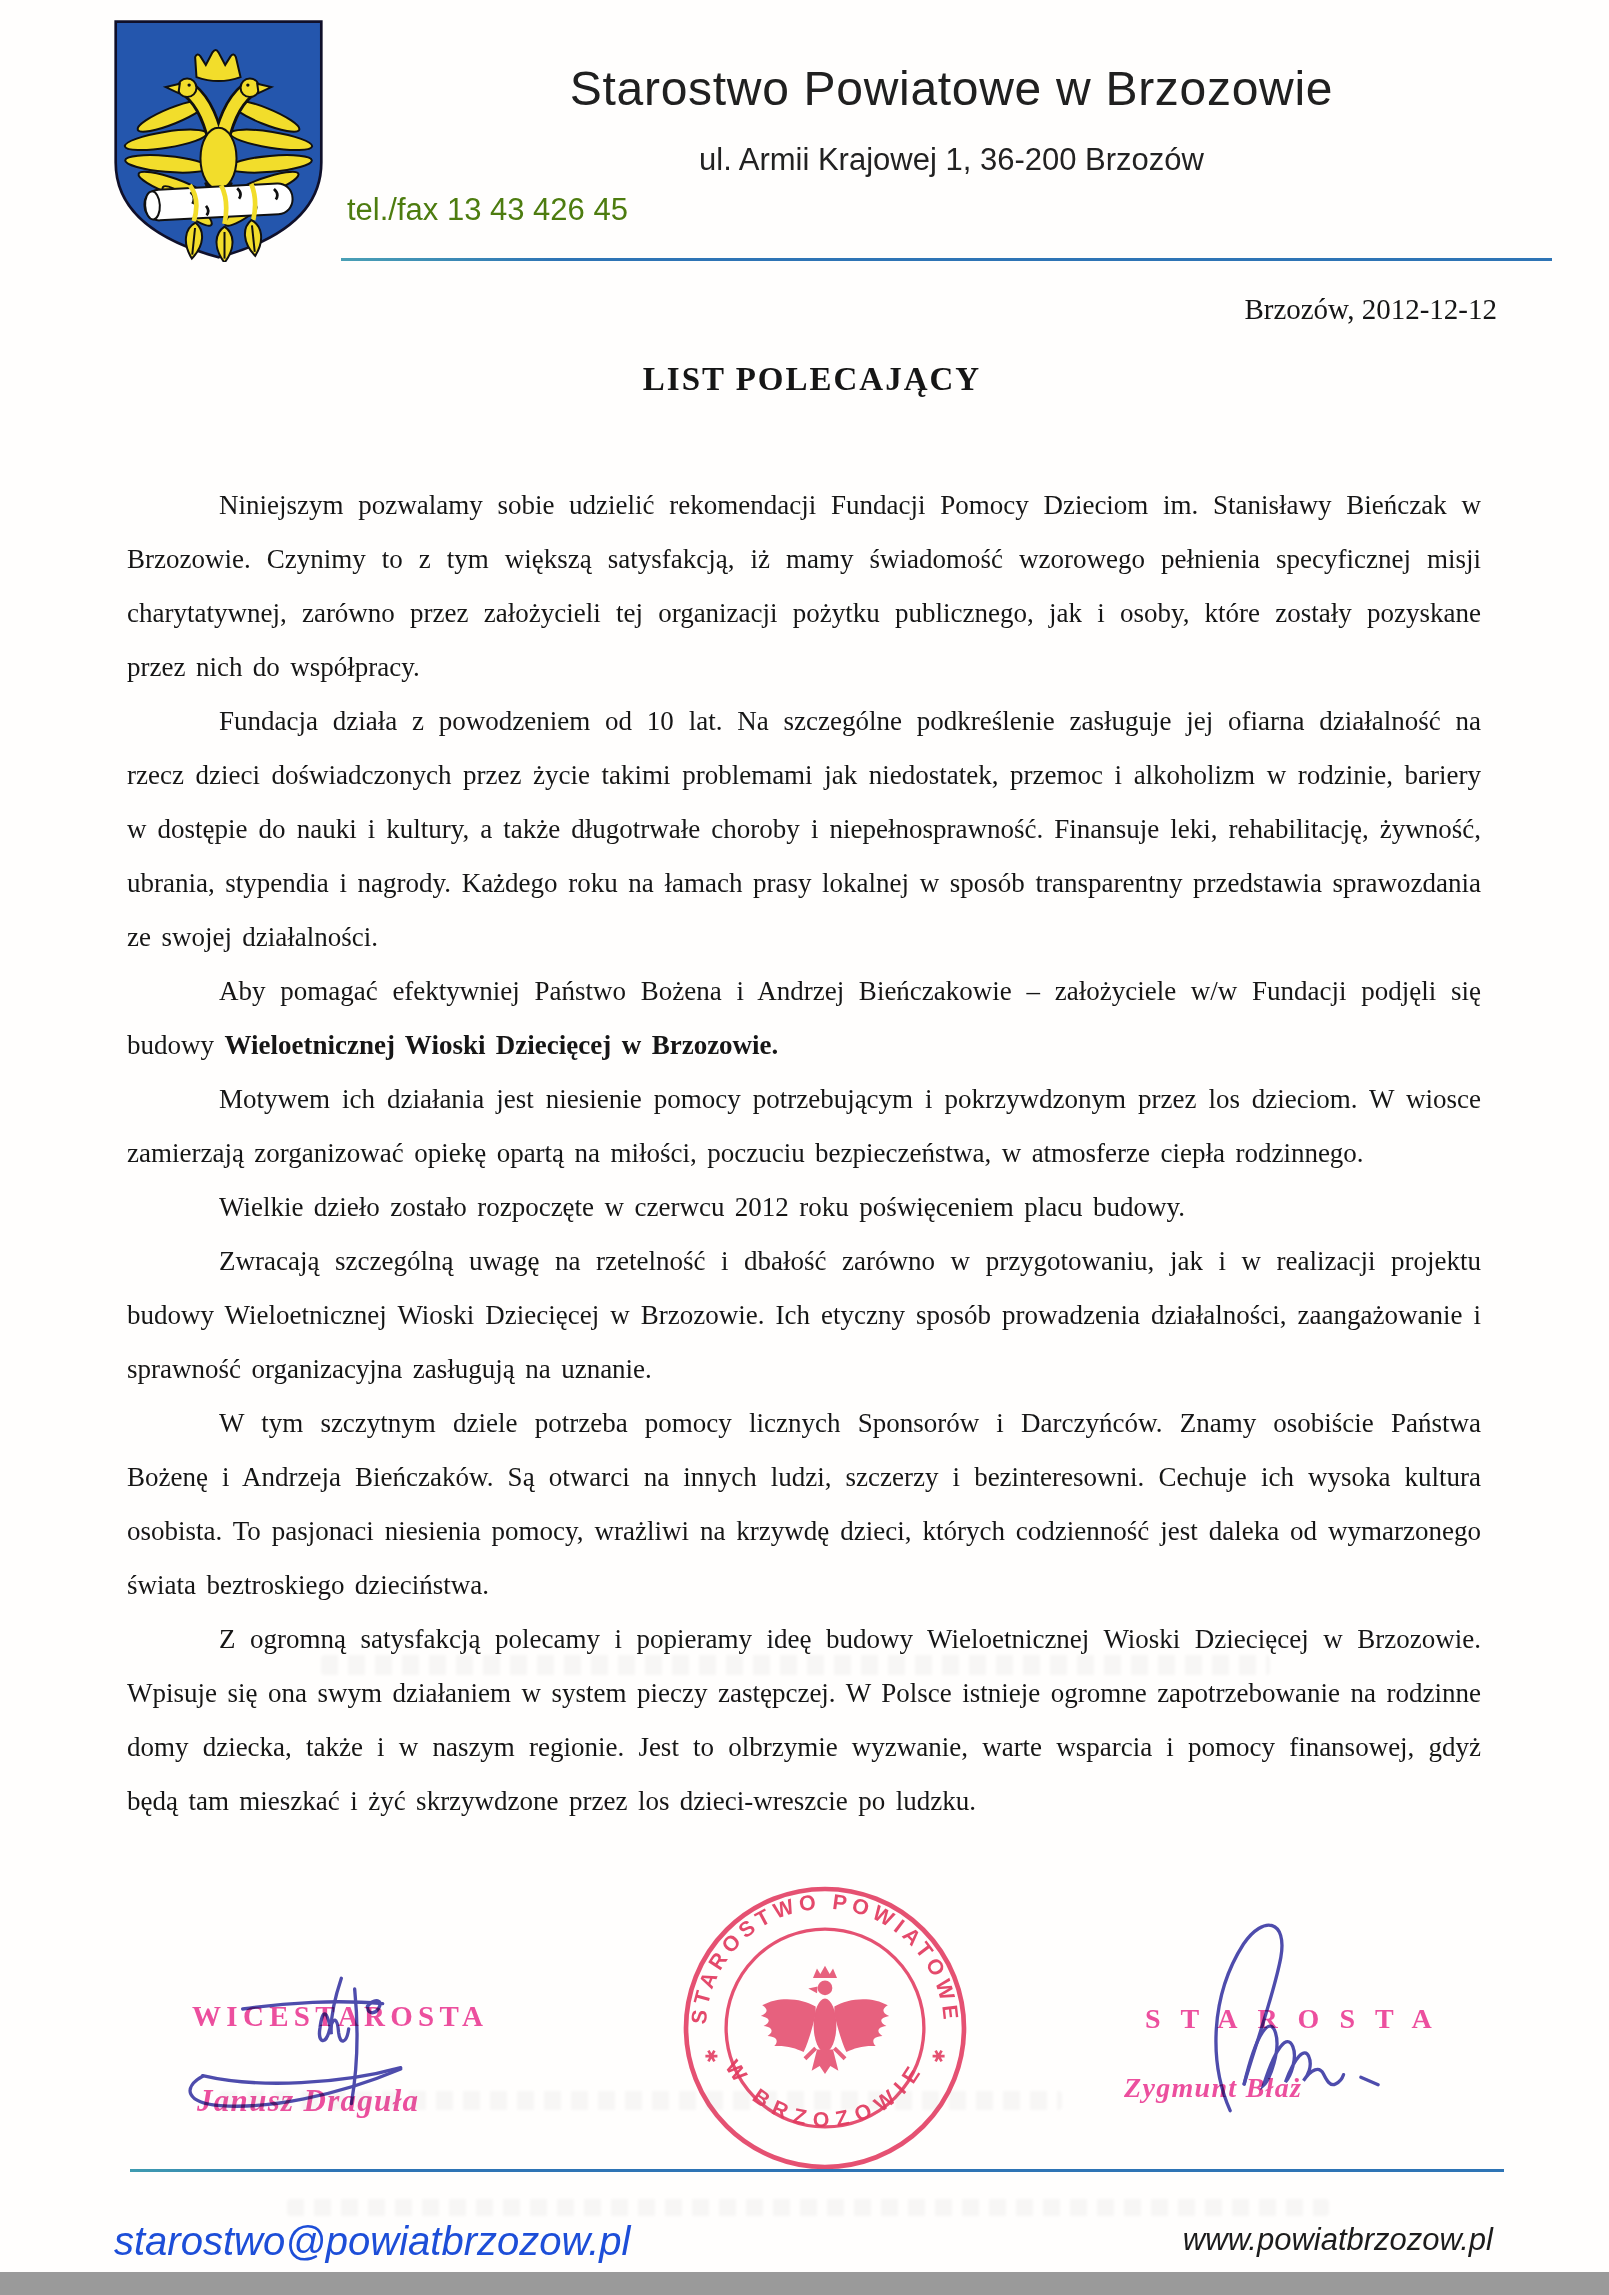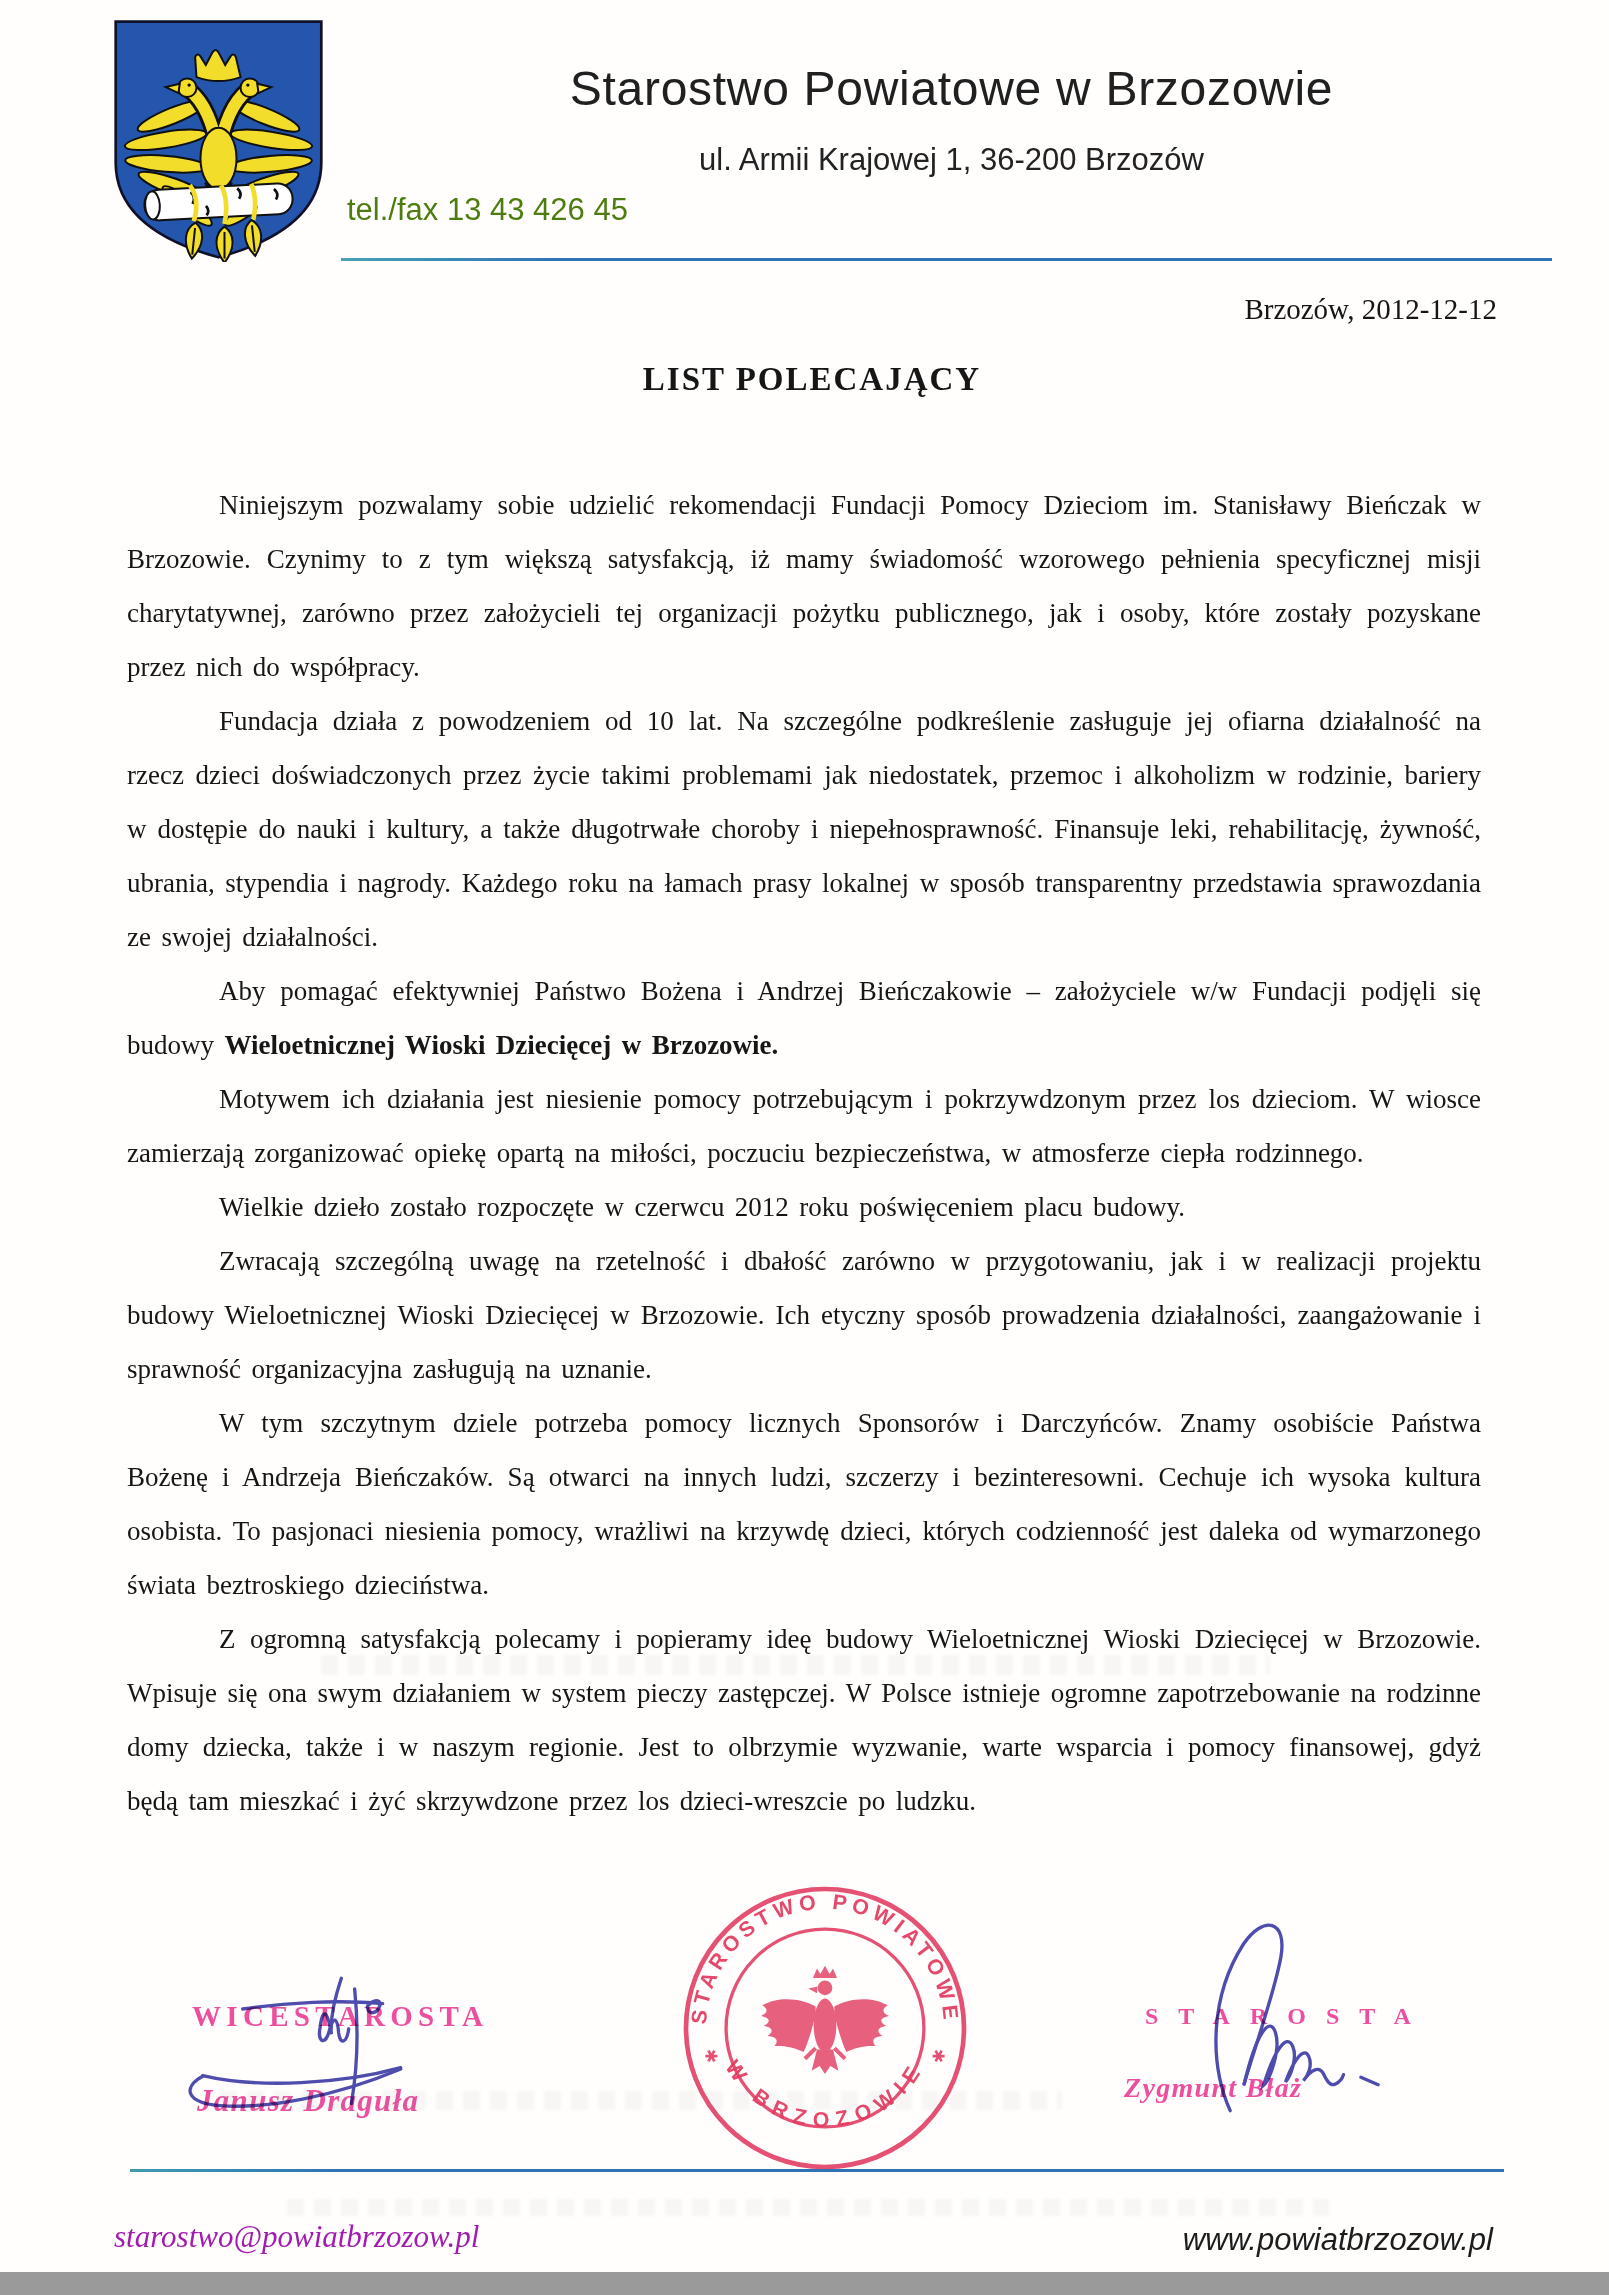--- a/index.html
+++ b/index.html
@@ -60,43 +60,43 @@
     hyphens:none;
   }
   .body-text b{font-weight:bold;}
 
   
   .sig-title{
     font-family:"Liberation Serif", serif;font-weight:600;
     color:var(--stamp-pink);white-space:nowrap;
   }
   .sig-title-left{left:192px;top:2000px;font-size:29px;letter-spacing:5.3px;}
-  .sig-title-right{left:1104px;top:2003px;font-size:24px;letter-spacing:20px;margin-left:41px;}
+  .sig-title-right{left:1104px;top:2003px;font-size:28px;letter-spacing:20px;margin-left:41px;}
   .sig-name{
     font-style:italic;font-weight:600;color:var(--stamp-pink);
     white-space:nowrap;letter-spacing:1.3px;
   }
   .sig-name-left{left:197px;top:2083px;font-size:31px;}
   .sig-name-right{left:1124px;top:2072px;font-size:28px;}
   .sig-ink{mix-blend-mode:multiply;}
   .sig-ink-left{left:179px;top:1969px;width:314px;height:160px;}
   .sig-ink-right{left:1130px;top:1916px;width:287px;height:200px;}
 
   .stamp{left:678px;top:1881px;width:294px;height:294px;mix-blend-mode:multiply;}
   .stamp-text{
     fill:var(--stamp-red);opacity:.92;
     font-family:"Liberation Sans", sans-serif;font-weight:600;
   }
 
   
   .footer-rule{left:130px;top:2169px;width:1374px;height:3.3px;
     background:linear-gradient(90deg,#3f9bb0 0%,var(--accent-line) 15%,var(--accent-line) 100%);}
   .footer-email{
-    left:114px;top:2219px;font-family:Liberation Serif, serif;
-    font-style:italic;font-size:31px;color:#a21caf;
+    left:114px;top:2219px;font-family:Liberation Sans, sans-serif;
+    font-style:italic;font-size:40px;color:#1d4ed8;
   }
   .footer-web{
     left:822px;top:2222px;width:671px;text-align:right;
     font-family:"Liberation Sans", sans-serif;
     font-style:italic;font-size:31px;color:#1c1c1c;
   }
 
   
   .bleed{
     background:repeating-linear-gradient(90deg,#888 0 17.4px,transparent 17.4px 27px);

